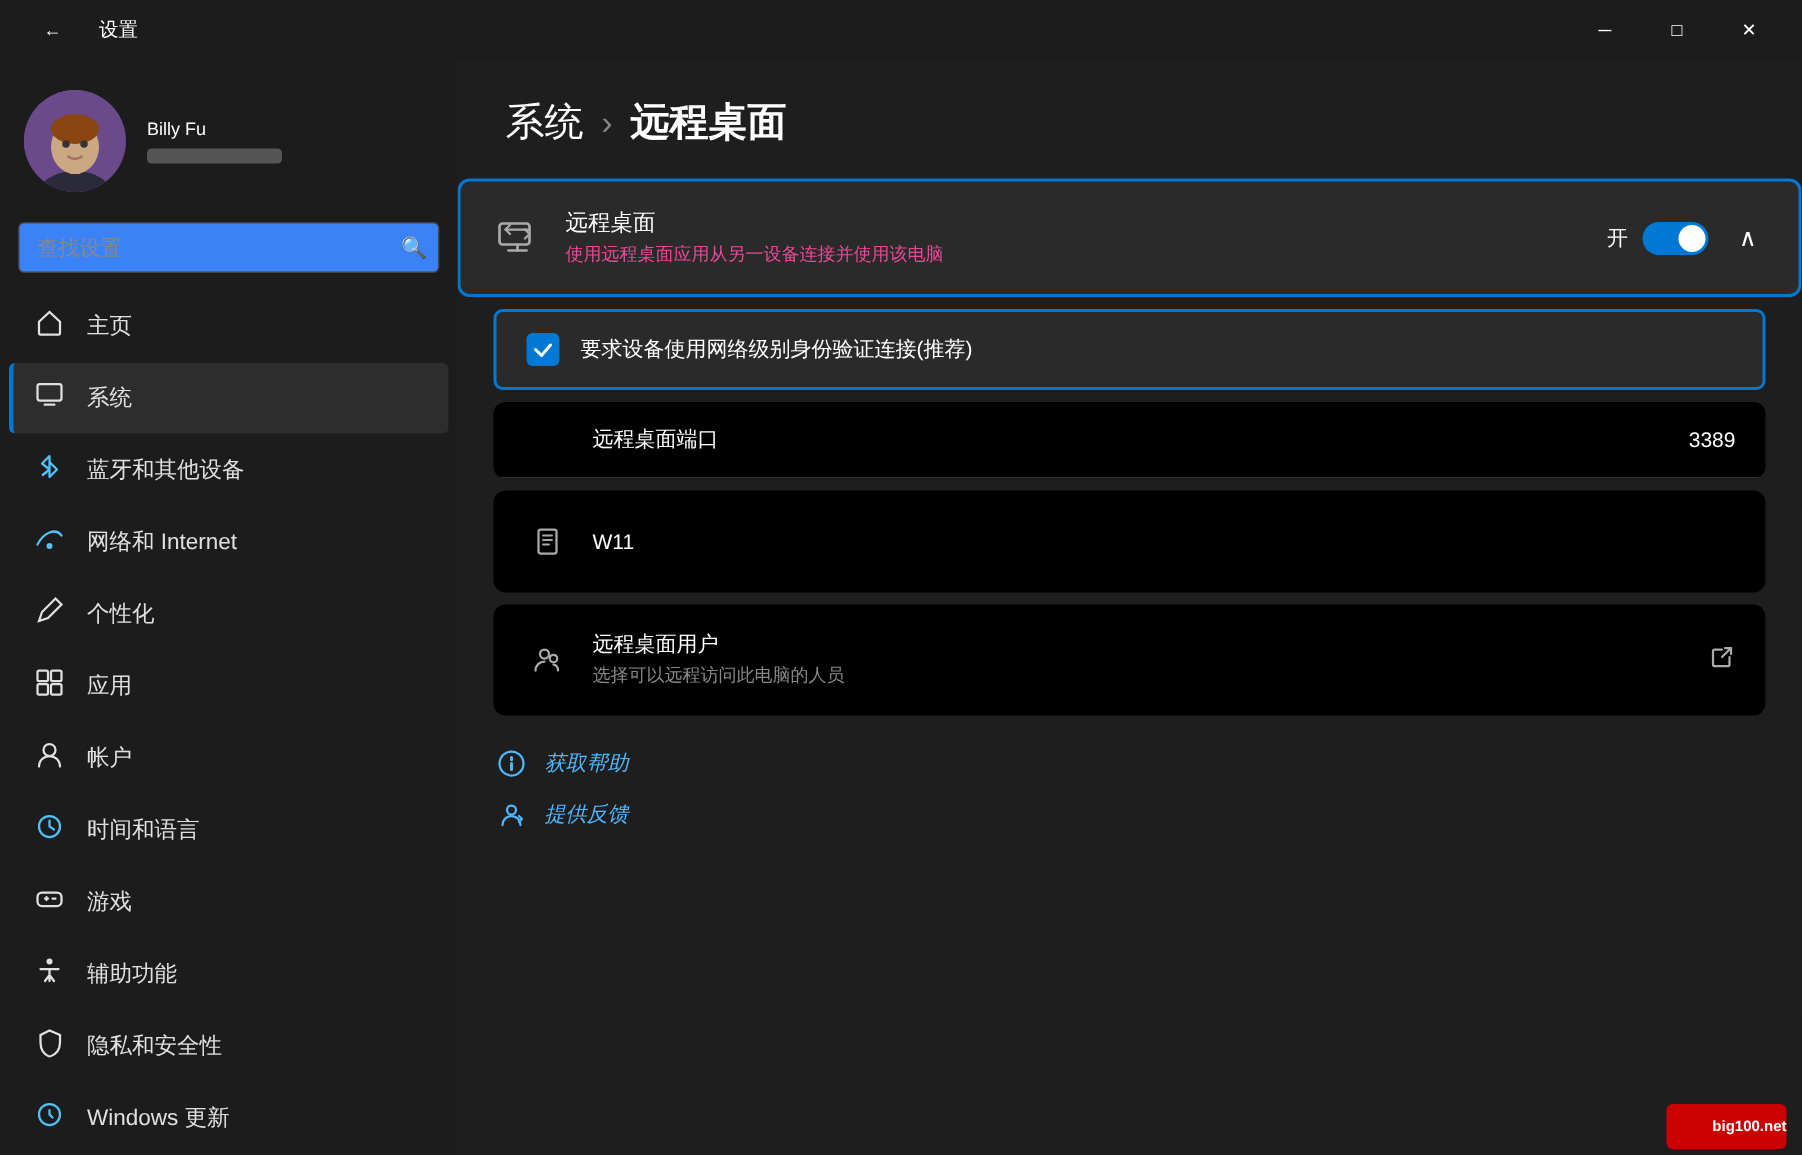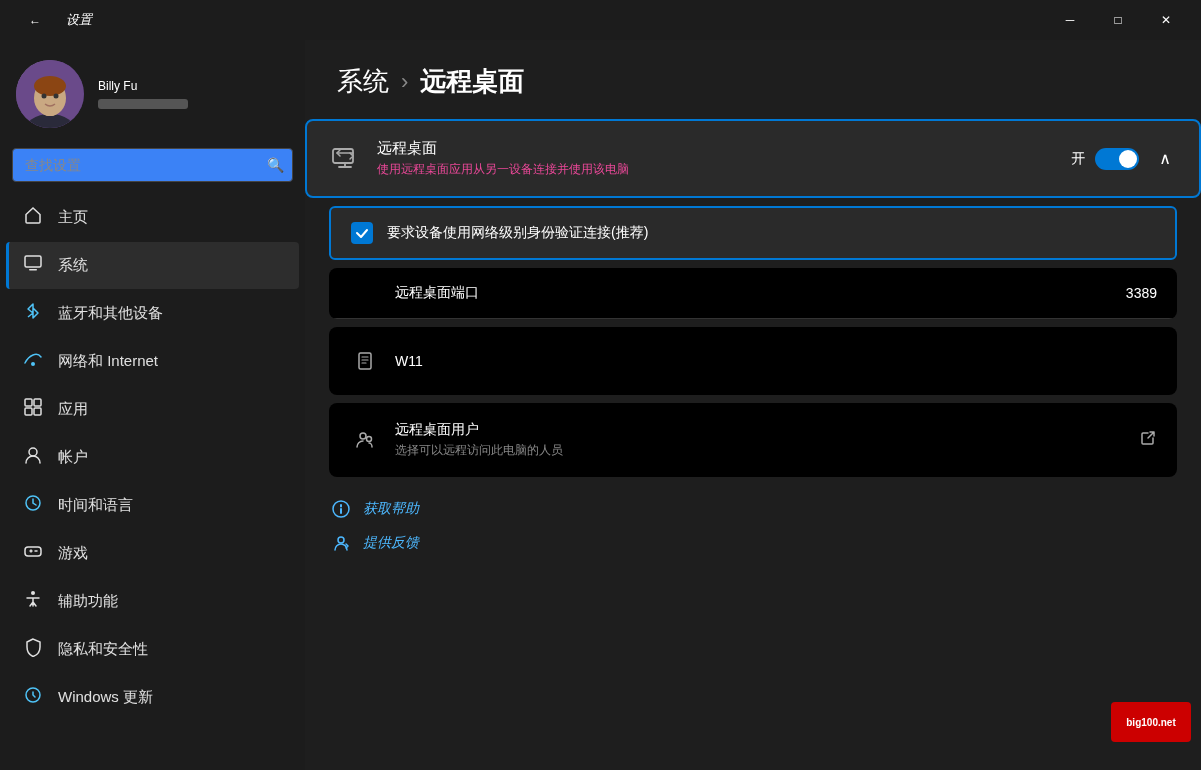--- a/index.html
+++ b/index.html
@@ -23,21 +23,20 @@
       justify-content: space-between;
     }
     .titlebar-left {
       display: flex;
       align-items: center;
       gap: 8px;
     }
     .titlebar-title {
       font-size: 13px;
       color: #ffffff;
-      font-style: italic;
     }
     .titlebar-controls {
       display: flex;
       gap: 2px;
     }
     .titlebar-btn {
       width: 46px;
       height: 32px;
       background: transparent;
       border: none;
@@ -378,29 +377,29 @@
       display: flex;
       align-items: center;
       justify-content: center;
       font-size: 16px;
       color: #4db8ff;
     }
 
     
     .watermark {
       position: absolute;
-      bottom: 28px;
+      bottom: 4px;
       right: 10px;
       width: 80px;
-      height: 40px;
+      height: 30px;
       background: #cc0000;
       border-radius: 4px;
       display: flex;
       align-items: center;
-      justify-content: center;
+      justify-content: flex-end;
       font-size: 10px;
       color: white;
       font-weight: bold;
     }
   </style>
 </head>
 <body>
 
 <div class="titlebar">
   <div class="titlebar-left">
@@ -480,20 +479,28 @@
         <span>蓝牙和其他设备</span>
       </div>
       <div class="nav-item">
         <span class="nav-icon">
           <svg width="20" height="20" viewBox="0 0 20 20">
               <path d="M2 14 Q5 8 10 6 Q15 4 18 8" stroke="#4fc3f7" stroke-width="1.5" fill="none" stroke-linecap="round"></path>
               <circle cx="10" cy="15" r="2" fill="#4fc3f7"></circle>
             </svg>
         </span>
         <span>网络和 Internet</span>
+      </div>
+      <div class="nav-item">
+        <span class="nav-icon">
+          <svg width="20" height="20" viewBox="0 0 20 20">
+              <path d="M3 17l2-6L14 2l4 4-9 9-6 2z" stroke="#e0e0e0" stroke-width="1.5" fill="none"></path>
+            </svg>
+        </span>
+        <span>个性化</span>
       </div>
       <div class="nav-item">
         <span class="nav-icon">
           <svg width="20" height="20" viewBox="0 0 20 20">
               <rect x="2" y="2" width="7" height="7" rx="1" fill="none" stroke="#e0e0e0" stroke-width="1.5"></rect>
               <rect x="11" y="2" width="7" height="7" rx="1" fill="none" stroke="#e0e0e0" stroke-width="1.5"></rect>
               <rect x="2" y="11" width="7" height="7" rx="1" fill="none" stroke="#e0e0e0" stroke-width="1.5"></rect>
               <rect x="11" y="11" width="7" height="7" rx="1" fill="none" stroke="#e0e0e0" stroke-width="1.5"></rect>
             </svg>
         </span>

